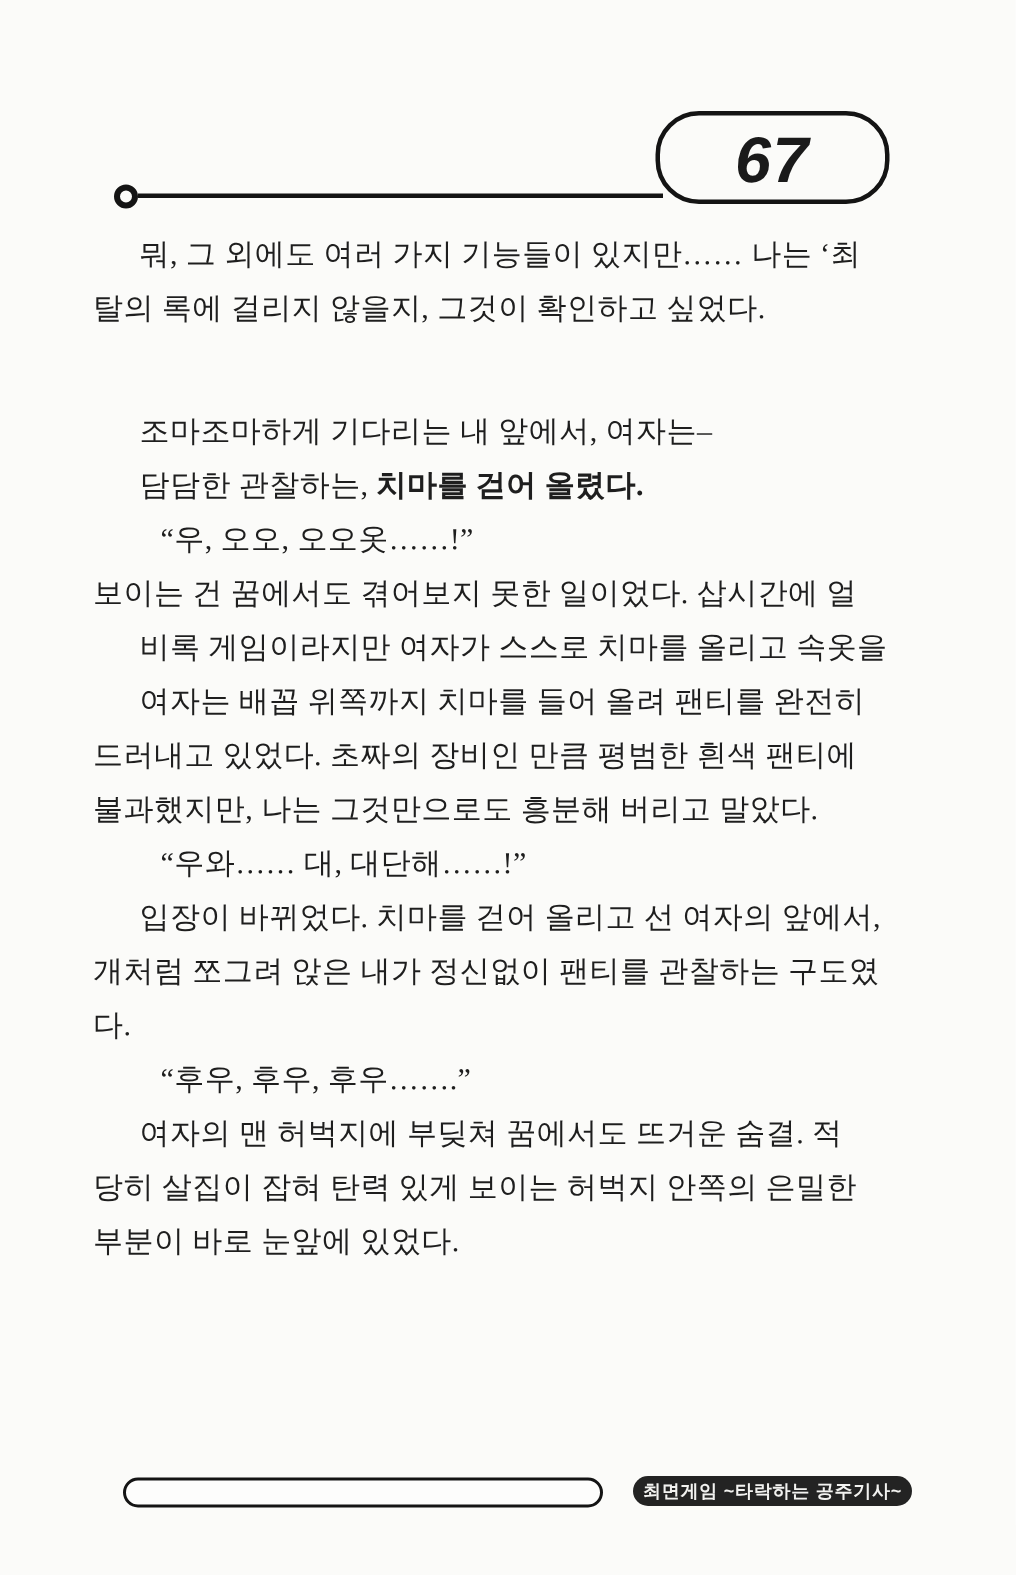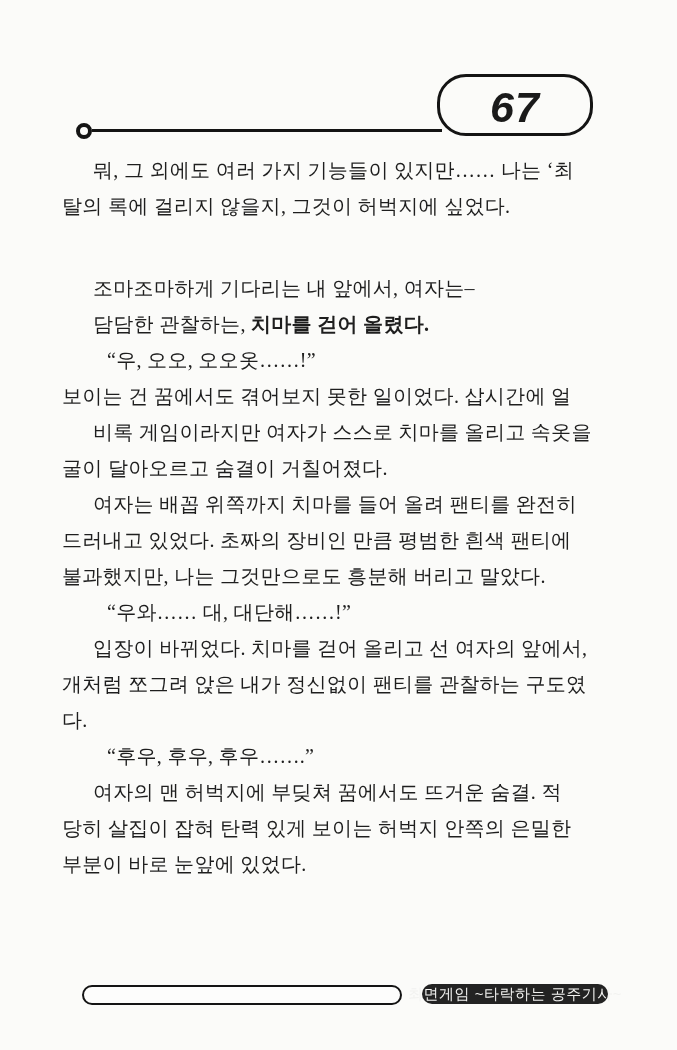--- a/index.html
+++ b/index.html
@@ -62,48 +62,47 @@
   }
   .title-badge{
     position:absolute;left:422px;top:984px;
     width:186px;height:20px;
     background:#232323;
     border-radius:10px;
     display:flex;align-items:center;justify-content:center;
   }
   .title-badge span{
     font-family:"Liberation Sans","DejaVu Sans",sans-serif;
-    font-size:15px;font-weight:normal;
+    font-size:12px;font-weight:bold;
     color:#f2f2f0;letter-spacing:0.5px;
     white-space:nowrap;
   }
 </style>
 </head>
 <body>
 
 <div class="page">
 
   <div>
     <span class="ring"></span>
     <div class="rule"></div>
     <div class="page-pill">
       <span class="page-num">67</span>
     </div>
   </div>
 
   <div class="body-text">
       <div class="line i1"><span>뭐, 그 외에도 여러 가지 기능들이 있지만…… 나는 ‘최</span></div>
-      <div class="line i0"><span>탈의 록에 걸리지 않을지, 그것이 허벅지에 싶었다.</span></div>
+      <div class="line i0"><span>탈의 록에 걸리지 않을지, 그것이 확인하고 싶었다.</span></div>
       <div class="spacer"></div>
       <div class="line i1"><span>조마조마하게 기다리는 내 앞에서, 여자는–</span></div>
       <div class="line i1"><span>담담한 관찰하는, </span><span class="b">치마를 걷어 올렸다.</span></div>
       <div class="line i2"><span>“우, 오오, 오오옷……!”</span></div>
       <div class="line i0"><span>보이는 건 꿈에서도 겪어보지 못한 일이었다. 삽시간에 얼</span></div>
       <div class="line i1"><span>비록 게임이라지만 여자가 스스로 치마를 올리고 속옷을</span></div>
-      <div class="line i0"><span>굴이 달아오르고 숨결이 거칠어졌다.</span></div>
       <div class="line i1"><span>여자는 배꼽 위쪽까지 치마를 들어 올려 팬티를 완전히</span></div>
       <div class="line i0"><span>드러내고 있었다. 초짜의 장비인 만큼 평범한 흰색 팬티에</span></div>
       <div class="line i0"><span>불과했지만, 나는 그것만으로도 흥분해 버리고 말았다.</span></div>
       <div class="line i2"><span>“우와…… 대, 대단해……!”</span></div>
       <div class="line i1"><span>입장이 바뀌었다. 치마를 걷어 올리고 선 여자의 앞에서,</span></div>
       <div class="line i0"><span>개처럼 쪼그려 앉은 내가 정신없이 팬티를 관찰하는 구도였</span></div>
       <div class="line i0"><span>다.</span></div>
       <div class="line i2"><span>“후우, 후우, 후우…….”</span></div>
       <div class="line i1"><span>여자의 맨 허벅지에 부딪쳐 꿈에서도 뜨거운 숨결. 적</span></div>
       <div class="line i0"><span>당히 살집이 잡혀 탄력 있게 보이는 허벅지 안쪽의 은밀한</span></div>

